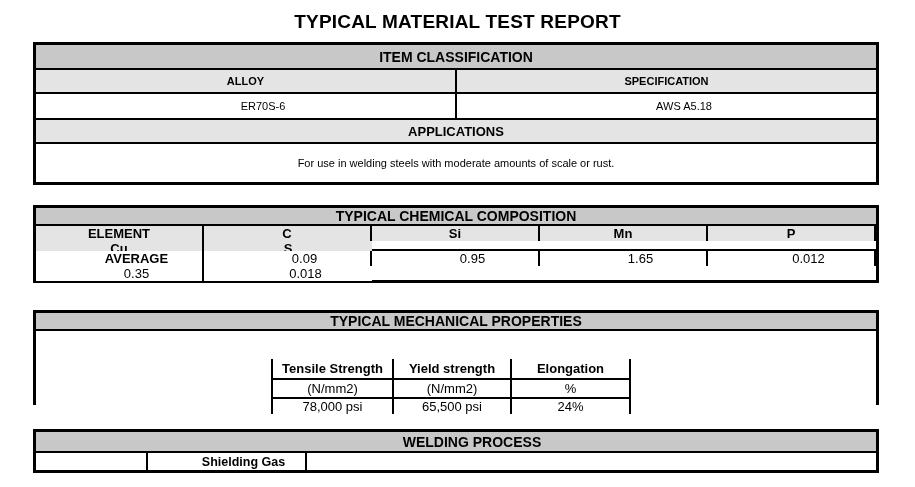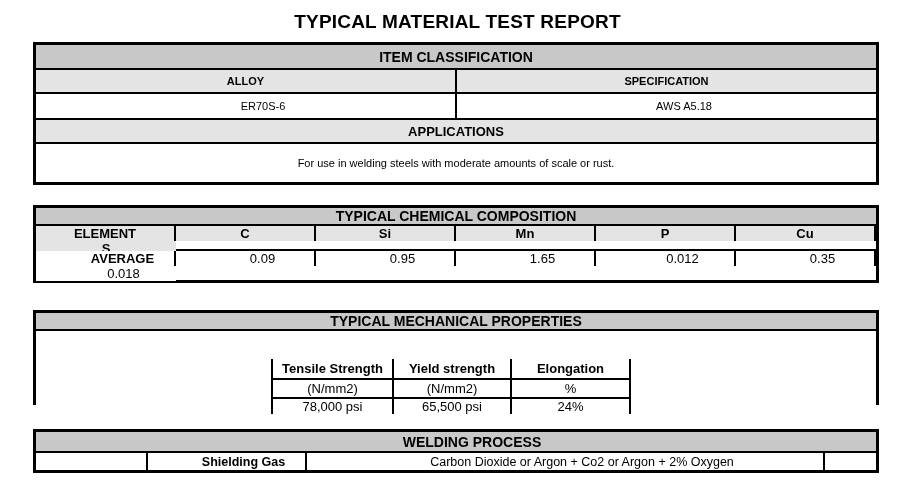--- a/index.html
+++ b/index.html
@@ -50,21 +50,21 @@
   .t1 { margin-top: 7px; height: 143px; }
   .t1 .r-head  { height: 25px; }
   .t1 .r-sub   { height: 24px; border-bottom: 2px solid #000000; }
   .t1 .r-val   { height: 26px; border-bottom: 2px solid #000000; }
   .t1 .r-apph  { height: 24px; font-size: 13px; }
   .t1 .r-appt  { flex: 1; align-items: center; justify-content: center; font-size: 11px; }
 
   
   .t2 { margin-top: 20px; height: 78px; }
   .t2 .r-head { height: 23px; }
-  .grid7 { display: grid; grid-template-columns: repeat(6, 1fr); width: 100%; }
+  .grid7 { display: grid; grid-template-columns: repeat(5, 1fr); width: 100%; }
   .grid7 .gcell {
     display: flex; align-items: center; justify-content: center;
     font-size: 13px; border-right: 2px solid #000000;
   }
   .grid7 .gcell:last-child { border-right: none; }
   .t2 .r-elem  { height: 25px; border-bottom: 2px solid #000000; }
   .t2 .r-avg   { flex: 1; }
 
   
   .t3 { margin-top: 27px; height: 95px; gap: 28px; }
@@ -152,18 +152,17 @@
       <div class="mcell val">65,500 psi</div>
       <div class="mcell val">24%</div>
     </div>
   </section>
 
   <section class="tbl t4">
     <div class="row hdr dark r-head">WELDING PROCESS</div>
     <div class="weld">
       <div class="wcell b-r"></div>
       <div class="wcell b-r bold">Shielding Gas</div>
-      <div class="wcell b-r">Carbon Dioxide or Argon + Co2 or Argon + 2% Oxygen</div>
       <div class="wcell"></div>
     </div>
   </section>
 
 </div>
 
 </body></html>

